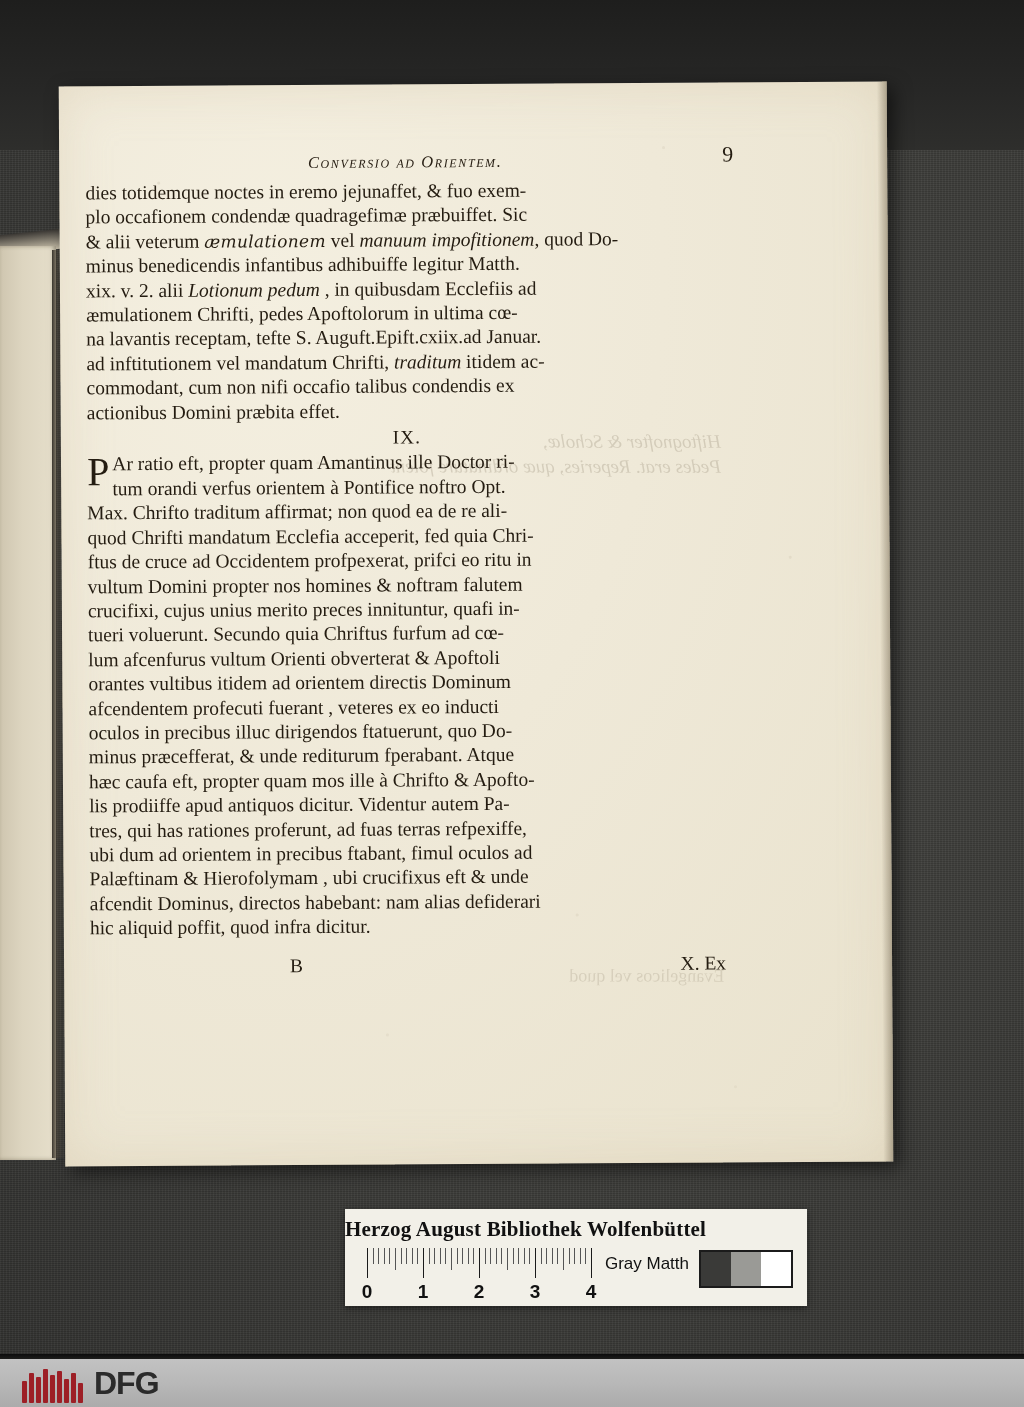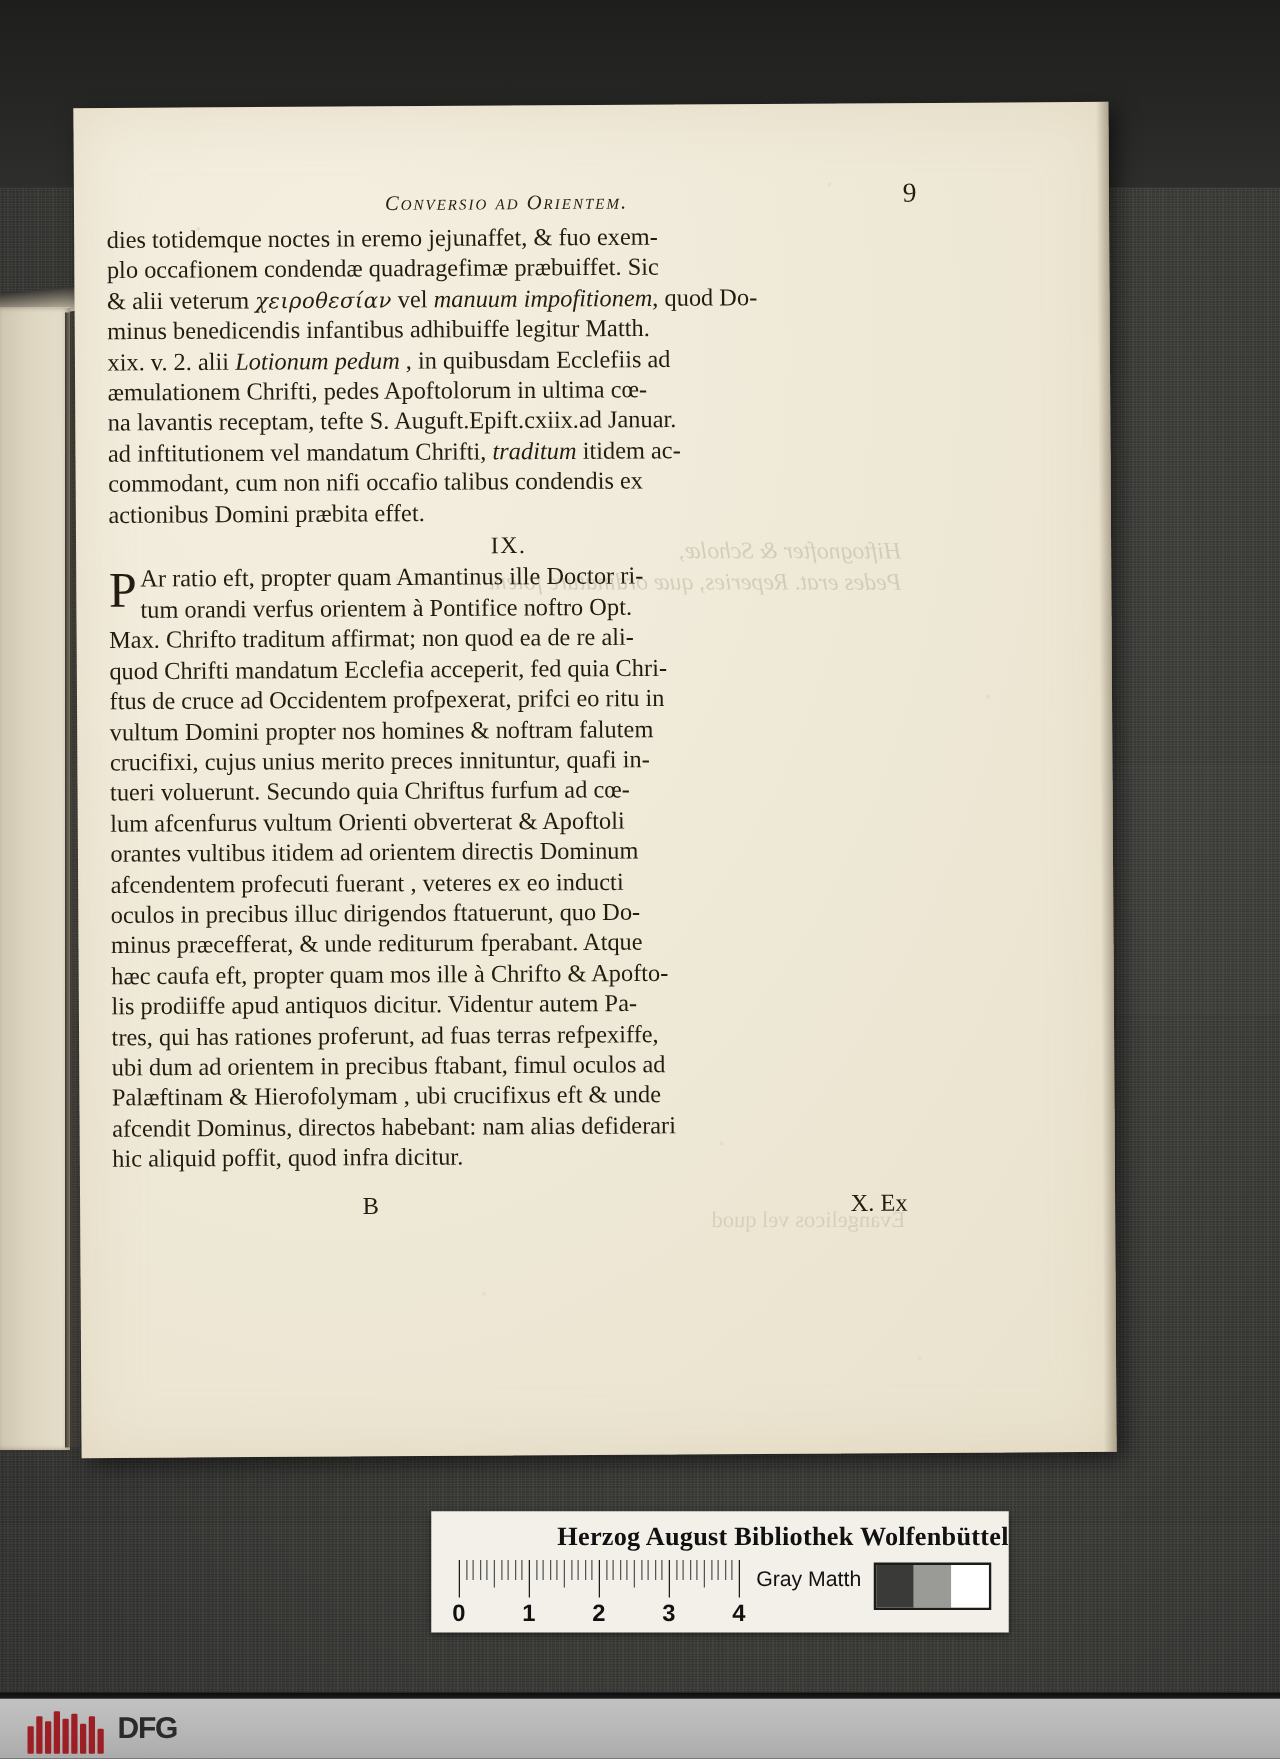--- a/index.html
+++ b/index.html
@@ -83,42 +83,42 @@
     transform:scaleX(-1) rotate(-.4deg);opacity:.16;color:#4a3a22;
     font-size:19px;line-height:25px;font-style:italic;pointer-events:none;
     font-family:"Liberation Serif",serif;}
   .showthrough2{position:absolute;left:330px;top:880px;width:330px;
     transform:scaleX(-1) rotate(-.4deg);opacity:.13;color:#4a3a22;
     font-size:18px;line-height:25px;pointer-events:none;}
 
   
   .colorbar{position:absolute;left:345px;top:1209px;width:462px;height:97px;
     background:#f2f0e8;box-shadow:0 2px 6px rgba(0,0,0,.5);}
-  .cb-title{text-align:right;font-family:"Liberation Serif",serif;font-weight:bold;
+  .cb-title{text-align:left;font-family:"Liberation Serif",serif;font-weight:bold;
     font-size:21px;color:#111;padding-top:8px;letter-spacing:.2px;}
   .cb-row{display:flex;align-items:flex-start;padding:6px 14px 0 14px;gap:10px;}
   .ruler{position:relative;width:252px;height:56px;}
   .ruler .tick{position:absolute;top:0;width:1px;background:#2a2a2a;}
   .ruler .num{position:absolute;top:33px;font-family:"Liberation Sans",sans-serif;
     font-weight:bold;font-size:19px;color:#111;transform:translateX(-50%);}
   .gs-label{font-family:"Liberation Sans",sans-serif;font-size:17px;color:#111;
     margin-top:6px;white-space:nowrap;}
   .gs-patches{display:flex;border:2px solid #1b1b1b;height:34px;margin-top:2px;}
   .gs-patches div{width:30px;height:100%;}
 
   
   .footerbar{position:absolute;left:0;bottom:0;width:1024px;height:48px;
     background:linear-gradient(180deg,#c2c2c2 0%,#b8b8b8 50%,#ababab 100%);
     display:flex;align-items:center;}
   .hab-logo{width:84px;height:40px;display:flex;align-items:flex-end;
     justify-content:center;gap:2px;margin-left:10px;}
   .hab-logo span{display:block;width:5px;background:#9d1f26;border-radius:1px;}
   .footer-url{flex:1;text-align:center;font-family:"Liberation Sans",sans-serif;
     font-size:20px;color:#111;letter-spacing:-.1px;white-space:nowrap;}
-  .dfg{font-family:"Liberation Sans",sans-serif;font-weight:bold;font-size:24px;
+  .dfg{font-family:"Liberation Sans",sans-serif;font-weight:bold;font-size:32px;
     color:#2b2b2b;letter-spacing:-1px;margin-right:12px;}
   .footer-divider{position:absolute;left:0;bottom:48px;width:1024px;height:5px;
     background:linear-gradient(180deg,#0c0c0c,#1d1d1c);}
 </style>
 </head>
 <body>
 
 <div id="scan">
 
   <div class="backdrop"></div>
@@ -142,21 +142,21 @@
     <div class="textblock">
 
       <div class="runhead">
         <span class="rh-text">Conversio ad Orientem.</span>
         <span class="folio">9</span>
       </div>
 
       <p class="para">
         <span class="line">dies totidemque noctes in eremo jejunaffet, &amp; fuo exem-</span>
         <span class="line">plo occafionem condendæ quadragefimæ præbuiffet.  Sic</span>
-        <span class="line"><span>&amp; alii veterum </span><span class="grk">χειροθεσίαν</span><span> vel </span><span class="ital">manuum impofitionem</span><span>, quod Do-</span></span>
+        <span class="line"><span>&amp; alii veterum </span><span class="grk">æmulationem</span><span> vel </span><span class="ital">manuum impofitionem</span><span>, quod Do-</span></span>
         <span class="line">minus benedicendis infantibus adhibuiffe legitur  Matth.</span>
         <span class="line"><span>xix. v. 2. alii </span><span class="ital">Lotionum pedum</span><span> , in quibusdam Ecclefiis ad</span></span>
         <span class="line">æmulationem Chrifti, pedes Apoftolorum in ultima cœ-</span>
         <span class="line">na lavantis receptam, tefte S. Auguft.Epift.cxiix.ad Januar.</span>
         <span class="line"><span>ad inftitutionem vel mandatum Chrifti, </span><span class="ital">traditum</span><span> itidem ac-</span></span>
         <span class="line">commodant, cum non nifi occafio talibus condendis ex</span>
         <span class="line">actionibus Domini præbita effet.</span>
       </p>
 
       <div class="sect-num">IX.</div>

